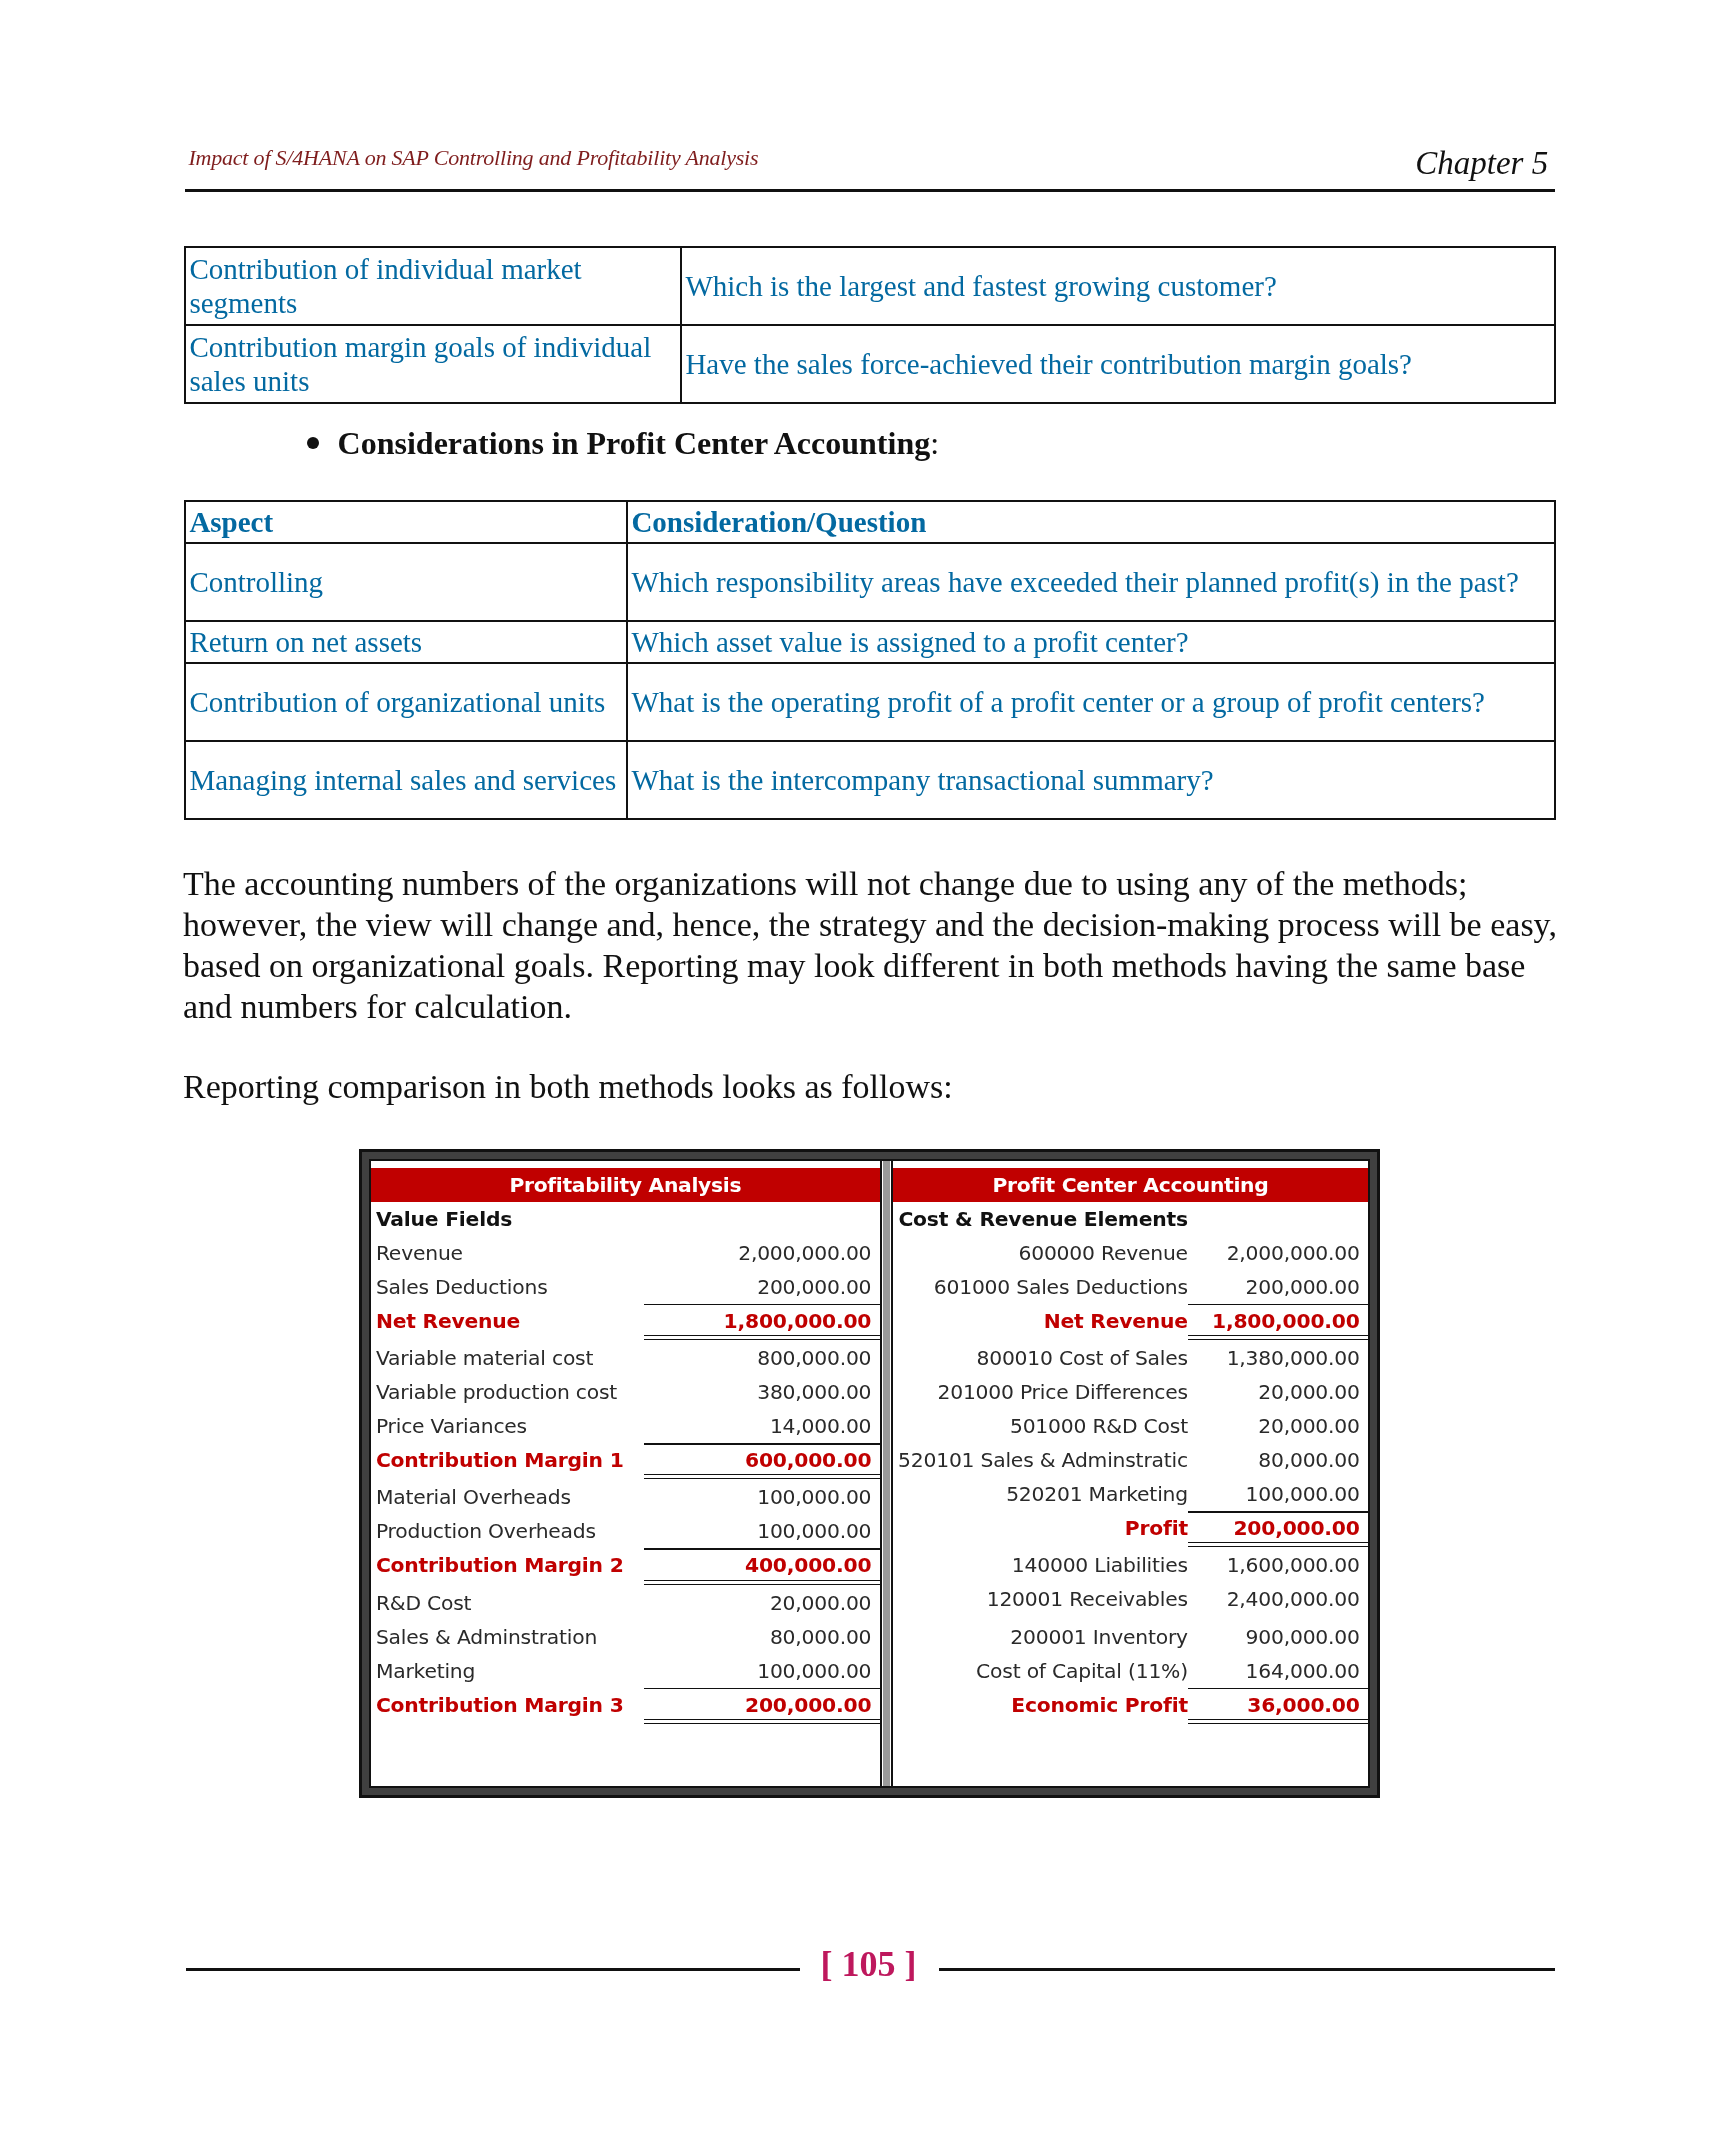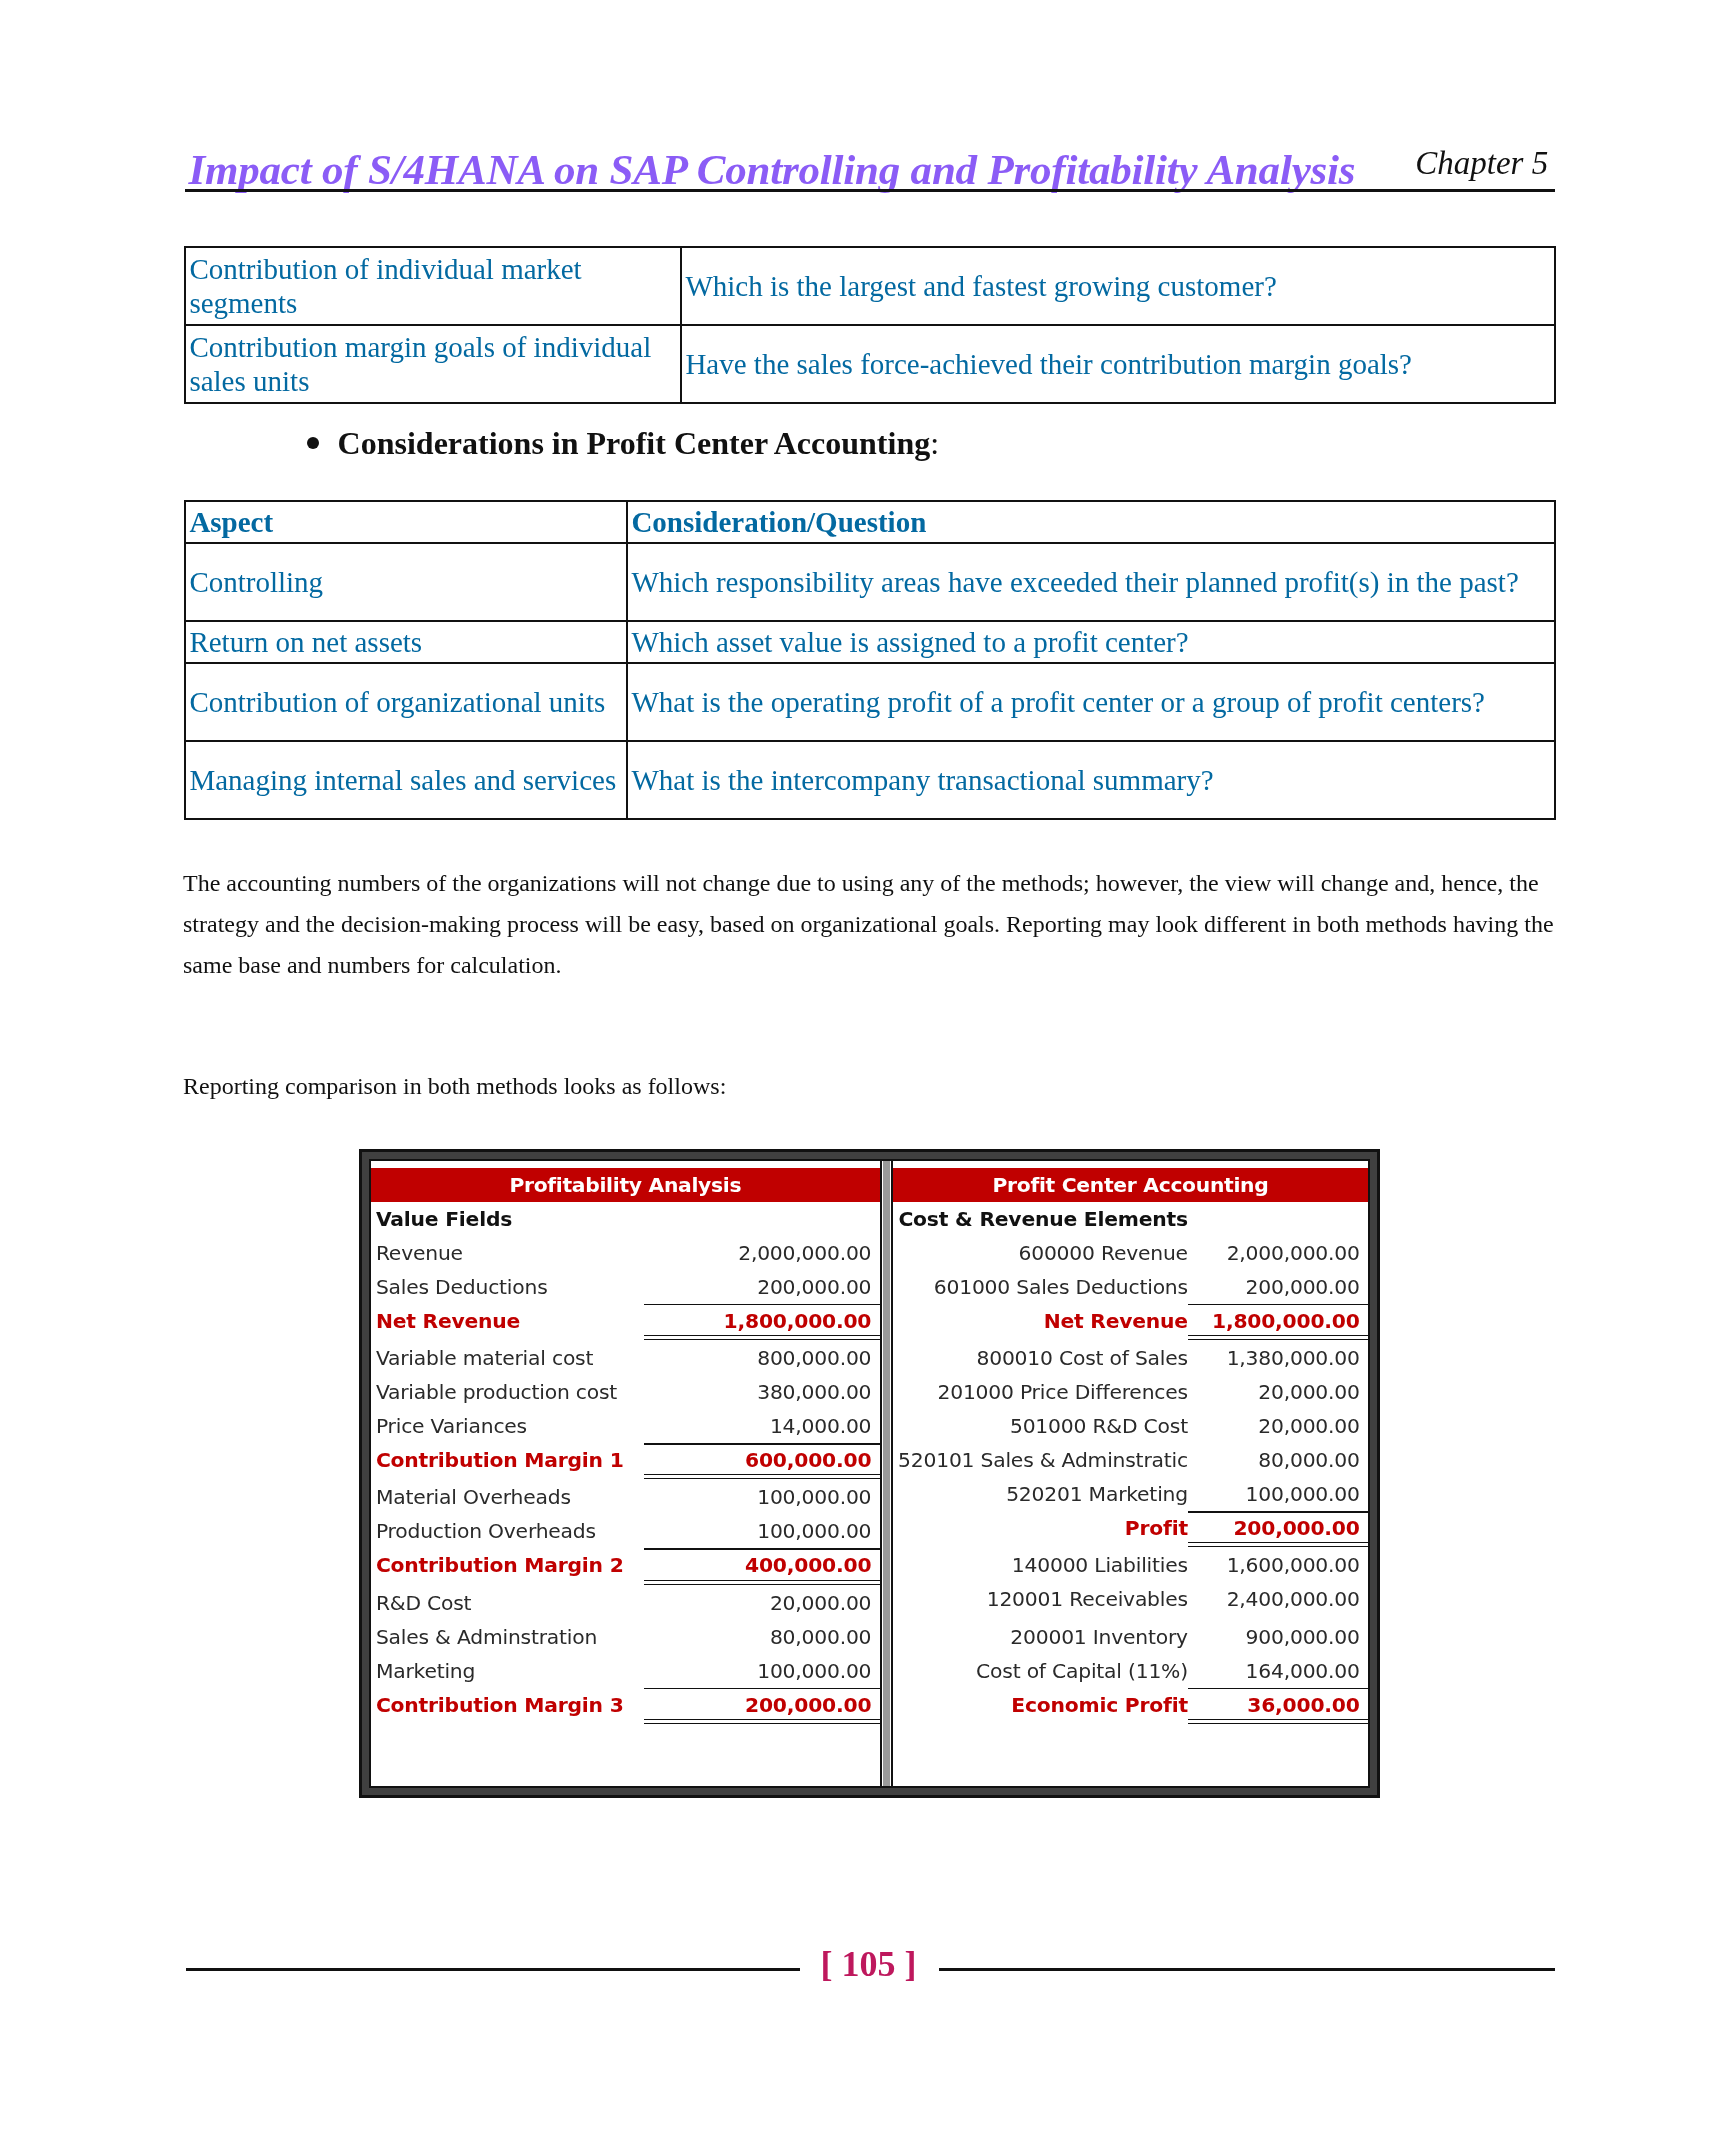--- a/index.html
+++ b/index.html
@@ -1,21 +1,21 @@
 <!DOCTYPE html>
 <html style="font-size:13.6px"><head>
 <meta charset="utf-8">
 <style>
   html, body { margin: 0; padding: 0; background: #ffffff; }
   body { width: 1736px; height: 2140px; position: relative; overflow: hidden; font-family: "DejaVu Serif", "Liberation Serif", serif; color: #111; }
   .abs { position: absolute; }
 
   
   .run-header { left: 185px; top: 142px; width: 1370px; height: 47px; }
-  .run-title { position: absolute; left: 3.4px; top: 3.4px; font-family: "Liberation Serif", serif; font-style: italic; font-size: 43px; letter-spacing: -0.2px; color: #8b5cf6; white-space: nowrap; font-weight: bold; }
+  .run-title { position: absolute; left: 3.4px; top: 3.4px; font-family: "Liberation Serif", serif; font-style: italic; font-size: 22px; letter-spacing: -0.2px; color: #7f1d1d; white-space: nowrap; }
   .run-chapter { position: absolute; right: 6.8px; top: 3.4px; font-family: "Liberation Serif", serif; font-style: italic; font-size: 33px; color: #111; white-space: nowrap; }
   .run-rule { left: 185px; top: 189px; width: 1370px; height: 3.4px; background: #111; }
 
   
   table.book { position: absolute; border-collapse: collapse; font-family: "Liberation Serif", serif; font-size: 29px; color: #0369a1; table-layout: fixed; }
   table.book td, table.book th { border: 2.5px solid #111; padding: 0 3.4px; vertical-align: middle; line-height: 34px; text-align: left; font-weight: normal; }
   table.book th { font-weight: bold; }
 
   #tbl-segments { left: 184px; top: 246px; width: 1372px; }
   #tbl-segments col.c1 { width: 496px; }
@@ -24,21 +24,21 @@
   .bullet-heading { left: 307px; top: 425px; font-family: "Liberation Serif", serif; font-size: 32px; font-weight: bold; color: #111; white-space: nowrap; }
   .bullet-heading .dot { display: inline-block; width: 12px; height: 12px; border-radius: 50%; background: #111; margin-right: 18.6px; vertical-align: middle; position: relative; top: -3.4px; }
   .bullet-heading .colon { font-weight: normal; }
 
   #tbl-pca { left: 184px; top: 500px; width: 1372px; }
   #tbl-pca col.c1 { width: 442px; }
   #tbl-pca tr.h { height: 42px; }
   #tbl-pca tr.r2 { height: 78px; }
   #tbl-pca tr.r1 { height: 42px; }
 
-  .para { left: 183px; width: 1390px; font-family: "Liberation Serif", serif; font-size: 24px; line-height: 41px; color: #111; }
+  .para { left: 183px; width: 1390px; font-family: "Liberation Serif", serif; font-size: 34px; line-height: 41px; color: #111; }
   #para-main { top: 863px; }
   #para-lead { top: 1066px; }
 
   
   .report-outer { left: 359px; top: 1149px; width: 1015px; height: 643px; border: 3.4px solid #111; background: #404040; }
   .report-inner { position: absolute; left: 6.8px; top: 6.8px; right: 6.8px; bottom: 6.8px; border: 2.5px solid #111; background: #fff; }
   .panel { position: absolute; top: 0; bottom: 0; font-family: "DejaVu Sans", "Liberation Sans", sans-serif; }
   .panel.left { left: 0; width: 509px; }
   .panel.right { left: 522px; right: 0; }
   .divider { position: absolute; left: 509px; top: 0; bottom: 0; width: 13.6px; background: #fff; border-left: 2.5px solid #111; border-right: 2.5px solid #111; box-sizing: border-box; }

